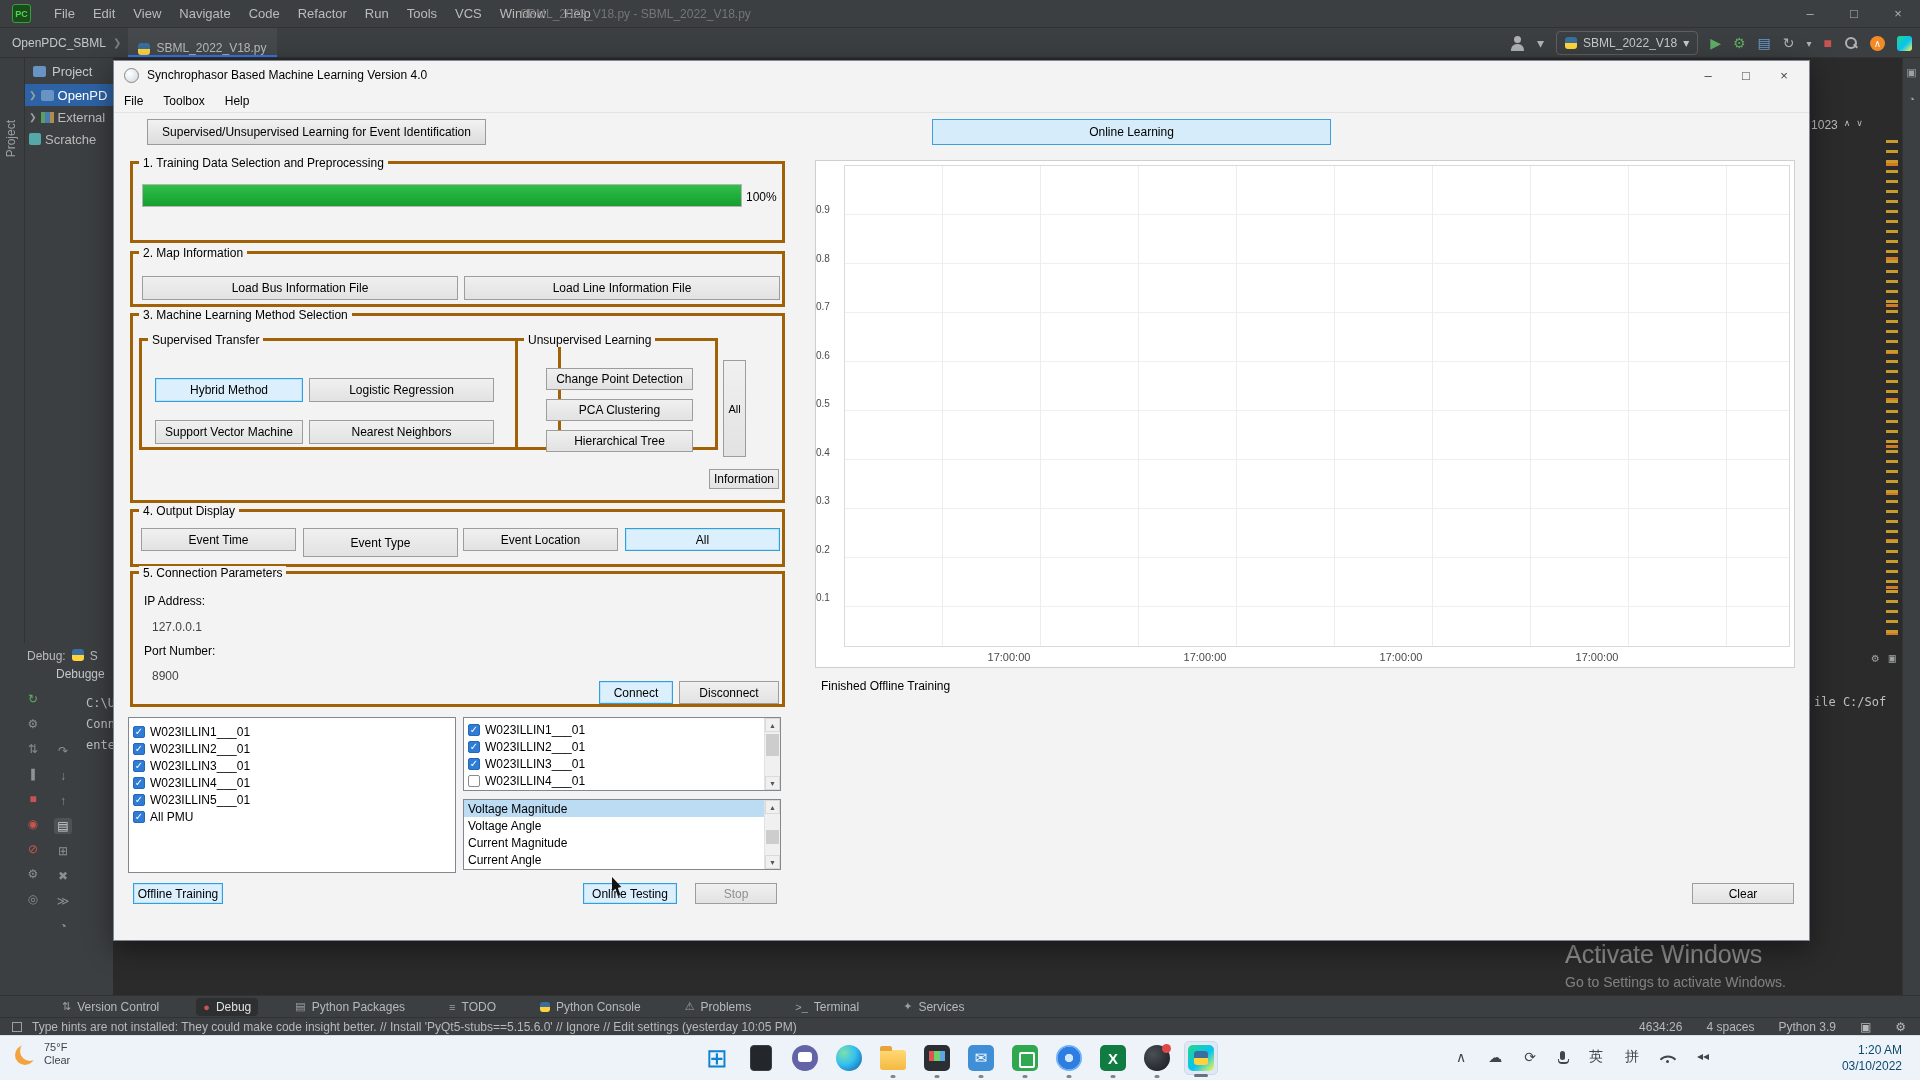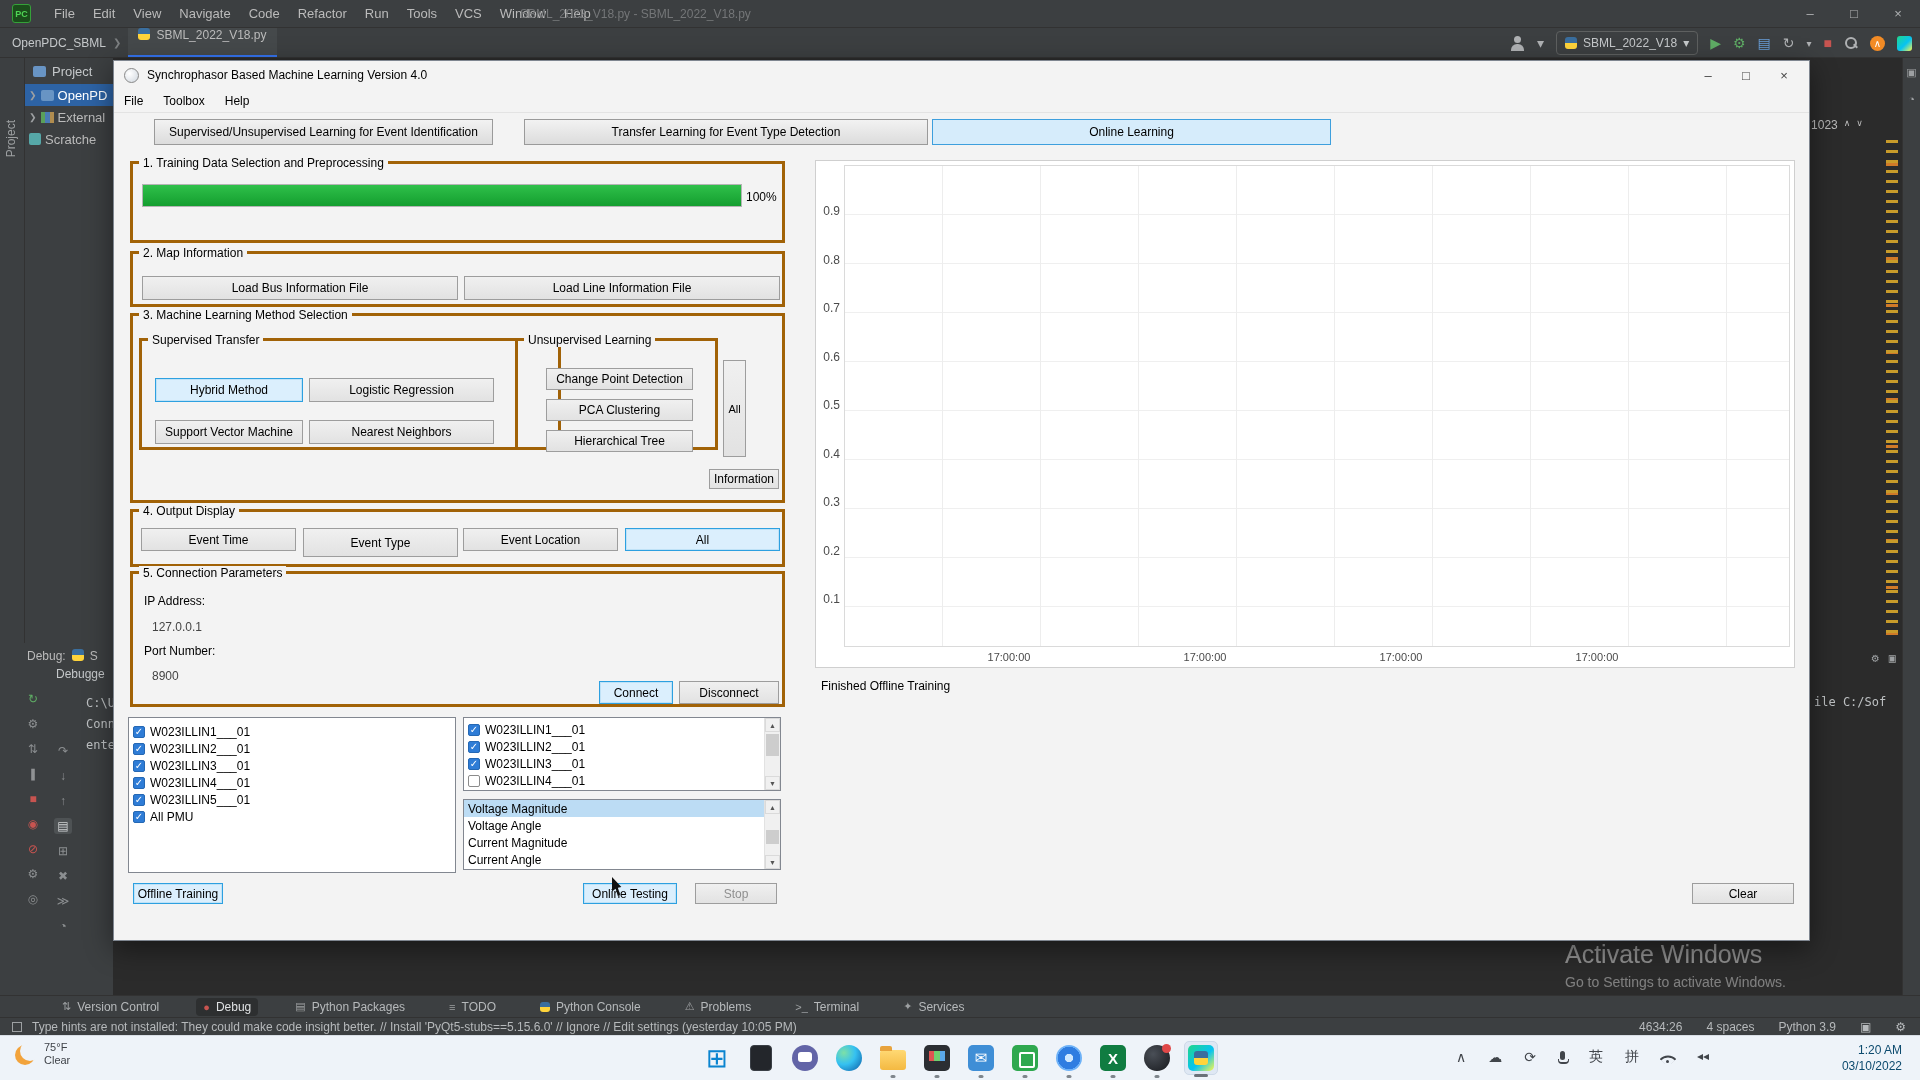--- a/index.html
+++ b/index.html
@@ -15,21 +15,21 @@
     color:#4fd455;font-size:9px;font-weight:bold;display:flex;align-items:center;justify-content:center}
   .mi{padding:0 9px;cursor:default}
   .wtitle{position:absolute;left:520px;color:#747678;font-size:12px}
   .winctl{position:absolute;right:0;top:0;display:flex}
   .winctl span{width:44px;height:27px;display:flex;align-items:center;justify-content:center;color:#afb1b3;font-size:13px}
 
   .tabrow{left:0;top:28px;width:1920px;height:30px;background:#3c3f41;border-bottom:1px solid #323232;
     display:flex;align-items:center;color:#bbb;font-size:12px}
   .crumb{margin-left:12px;color:#c5c8ca}
   .chev{margin:0 7px;color:#7d8082;font-size:10px}
-  .ftab{display:flex;align-items:flex-start;gap:6px;height:29px;padding:0 10px;border-bottom:2px solid #3574f0;background:#45494b}
+  .ftab{display:flex;align-items:flex-end;gap:6px;height:29px;padding:0 10px;border-bottom:2px solid #3574f0;background:#45494b}
   .pyico{width:12px;height:12px;border-radius:3px;background:linear-gradient(180deg,#3a6e9e 50%,#ffd43b 50%)}
   .rtools{position:absolute;right:8px;top:30px;display:flex;align-items:center;gap:12px;height:26px}
   .rtools .tico{color:#afb1b3;font-size:14px}
   .person{width:15px;height:15px;position:relative}
   .person::before{content:"";position:absolute;left:4px;top:0;width:7px;height:7px;border-radius:50%;background:#afb1b3}
   .person::after{content:"";position:absolute;left:1px;top:8px;width:13px;height:7px;border-radius:6px 6px 0 0;background:#afb1b3}
   .runbox{display:flex;align-items:center;gap:6px;border:1px solid #5e6060;border-radius:4px;height:24px;padding:0 8px;color:#c5c8ca;font-size:12px}
   .magico{width:14px;height:14px;position:relative}
   .magico::before{content:"";position:absolute;left:1px;top:1px;width:8px;height:8px;border:2px solid #afb1b3;border-radius:50%}
   .magico::after{content:"";position:absolute;left:9px;top:9px;width:5px;height:2px;background:#afb1b3;transform:rotate(45deg)}
@@ -154,21 +154,21 @@
   .vscroll{position:absolute;right:0;top:0;bottom:0;width:16px;background:#f0f0f0;border-left:1px solid #e2e2e2}
   .vscroll .ar{position:absolute;left:0;width:15px;height:14px;color:#555;font-size:7px;line-height:14px;text-align:center;background:#f0f0f0;border:1px solid #dadada}
   .vscroll .ar.b{bottom:0}
   .vscroll .th{position:absolute;left:1px;width:13px;background:#cdcdcd}
   .entry{color:#444}
   
   .chartpanel{position:absolute;left:701px;top:99px;width:980px;height:508px;background:#fff;border:1px solid #cfcfcf}
   .plotbox{position:absolute;left:28px;top:4px;width:946px;height:482px;border:1px solid #dadada;
     background-image:repeating-linear-gradient(to right,transparent 0 97px,#ededed 97px 98px),
                      repeating-linear-gradient(to bottom,transparent 0 48px,#efefef 48px 49px)}
-  .ytick{position:absolute;left:0;width:24px;text-align:right;font-size:12px;color:#4a4a4a}
+  .ytick{position:absolute;left:0;width:24px;font-size:10px;color:#4a4a4a}
   .xtick{position:absolute;top:490px;width:60px;text-align:center;font-size:11px;color:#4a4a4a}
   .cursor{position:absolute;width:13px;height:19px;background:#111;
     clip-path:polygon(0 0,0 76%,28% 62%,45% 100%,62% 92%,45% 56%,72% 52%);filter:drop-shadow(0 0 1px #fff)}
 </style>
 </head>
 <body>
 
 <div class="screen">
 
   <div class="abs menubar">
@@ -426,22 +426,21 @@
         <span>□</span>
         <span>×</span>
       </span>
     </div>
     <div class="dlg-menu">
       <span>File</span>
       <span>Toolbox</span>
       <span>Help</span>
     </div>
 
-    <div class="tabbtn" style="left:40px;top:58px;width:339px">Supervised/Unsupervised Learning for Event Identification</div>
-    <div class="tabbtn" style="left:410px;top:58px;width:404px">Transfer Learning for Event Type Detection</div>
+    <div class="tabbtn" style="left:33px;top:58px;width:339px">Supervised/Unsupervised Learning for Event Identification</div>
     <div class="tabbtn active" style="left:818px;top:58px;width:399px">Online Learning</div>
 
     <div class="grp" style="left:16px;top:100px;width:655px;height:82px">
       <span class="glab">1. Training Data Selection and Preprocessing</span>
       <div class="pbar" style="left:9px;top:20px;width:600px;height:23px">
         <div class="pfill" style="width:100%"></div>
       </div>
       <span style="position:absolute;left:613px;top:26px">100%</span>
     </div>
 

